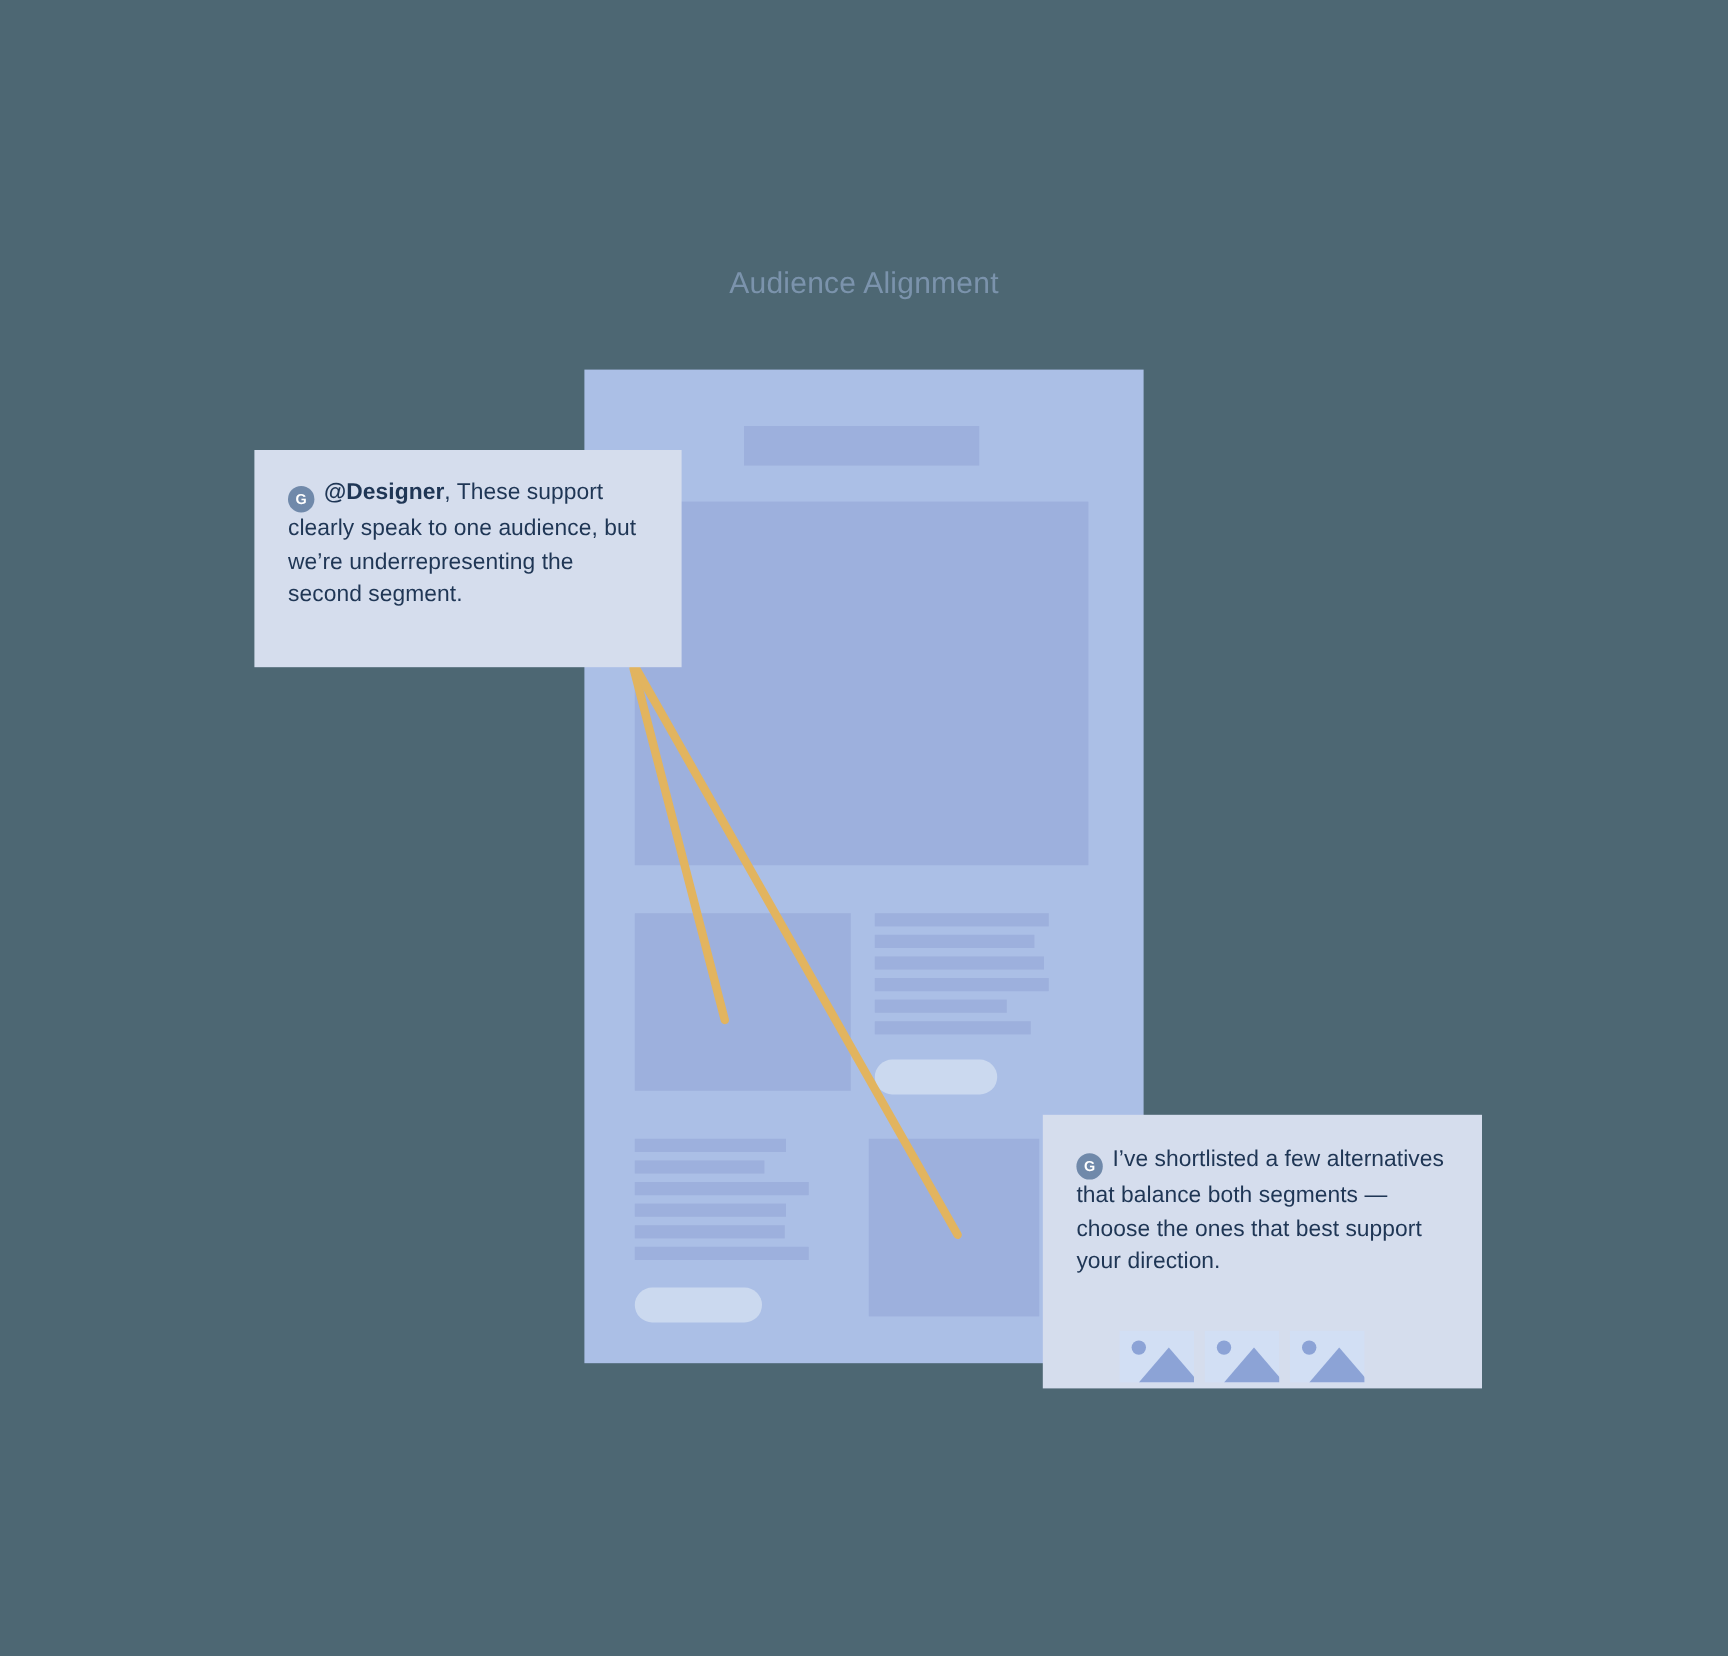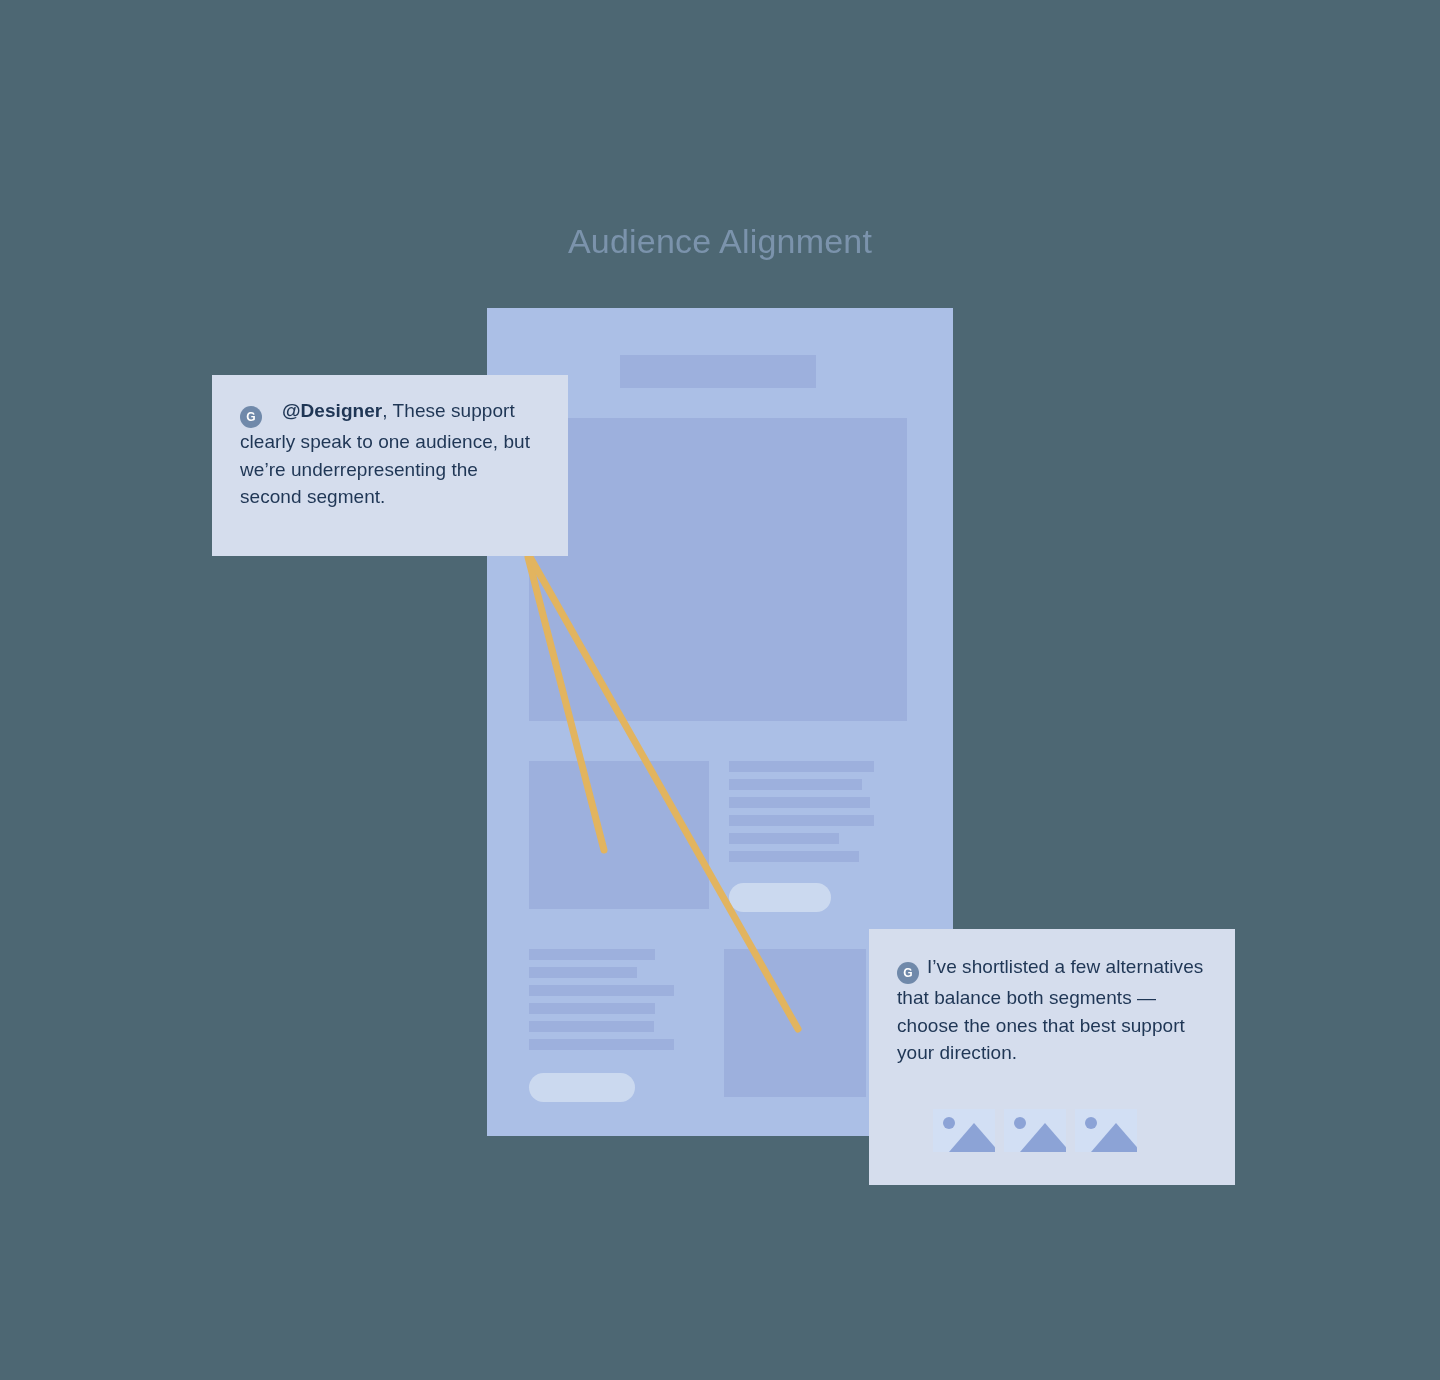--- a/index.html
+++ b/index.html
@@ -22,21 +22,21 @@
     height: 1380px;
   }
 
   
   .board-title {
     position: absolute;
     left: 0;
     top: 222px;
     width: 1440px;
     text-align: center;
-    font-size: 34px;
+    font-size: 25px;
     letter-spacing: 0.2px;
     color: #7b93ac;
     font-weight: 400;
     user-select: none;
   }
 
   
   .artboard {
     position: absolute;
     left: 487px;
@@ -83,21 +83,21 @@
     left: 212px;
     top: 375px;
     width: 356px;
     height: 181px;
     padding: 22px 24px 20px 28px;
   }
   .bubble-2 {
     left: 869px;
     top: 929px;
     width: 366px;
-    height: 256px;
+    height: 228px;
     padding: 24px 24px 20px 28px;
   }
 
   .bubble-body {
     position: relative;
     font-size: 19px;
     line-height: 27.5px;
     letter-spacing: 0.05px;
   }
 
@@ -114,21 +114,20 @@
     font-weight: 700;
     line-height: 1;
     vertical-align: -4px;
     margin-right: 8px;
     flex: none;
     user-select: none;
   }
 
   .mention {
     font-weight: 700;
-    margin-left: 12px;
   }
 
   
   .thumb-strip {
     position: absolute;
     left: 64px;
     top: 180px;
     display: flex;
     gap: 9px;
   }

